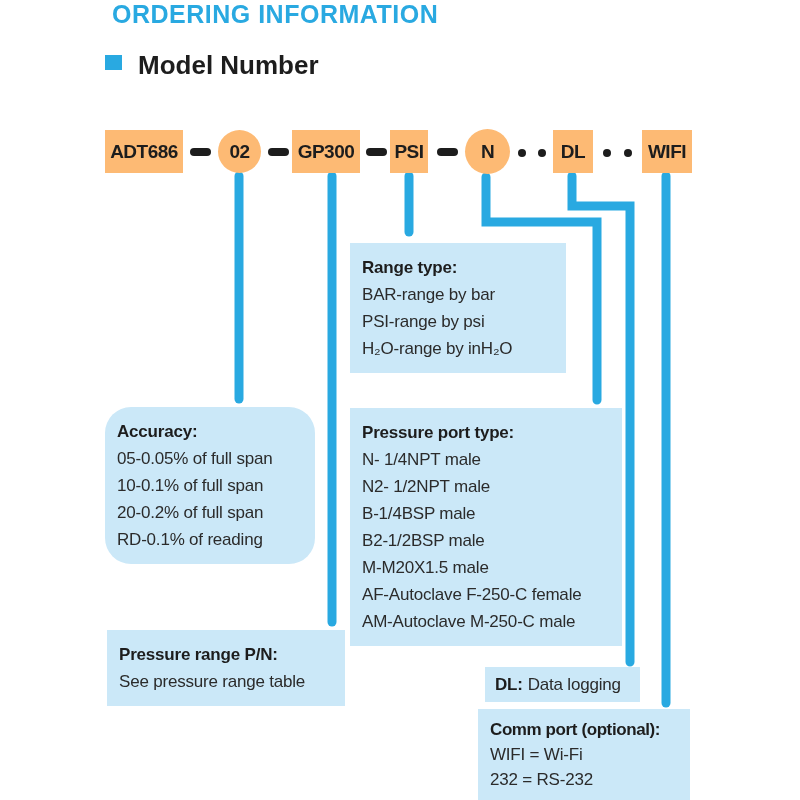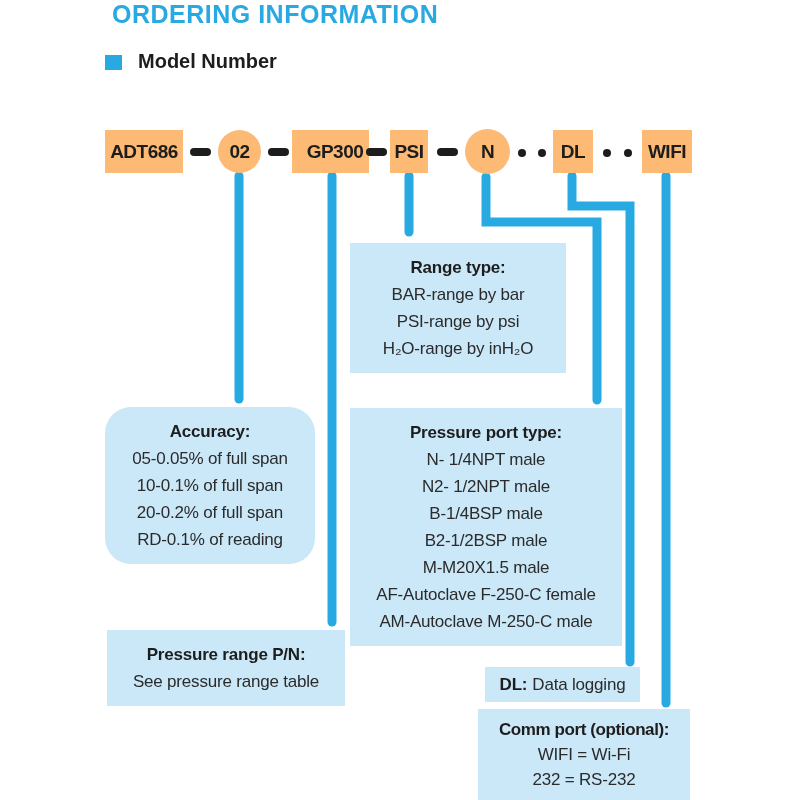--- a/index.html
+++ b/index.html
@@ -22,21 +22,21 @@
   }
   .section-bullet {
     position: absolute;
     left: 105px; top: 55px;
     width: 17px; height: 15px;
     background: #29a9e1;
   }
   .section-title {
     position: absolute;
     left: 138px; top: 50px;
-    font-size: 20px;
+    font-size: 26px;
     font-weight: bold;
     color: #1d1d1d;
   }
   
   .code-box {
     position: absolute;
     top: 130px;
     height: 43px;
     background: #fdba74;
     display: flex;
@@ -79,21 +79,20 @@
   
   .callout {
     position: absolute;
     background: #cbe8f8;
     padding: 11px 12px;
     font-size: 17px;
     line-height: 27px;
     color: #2b2b2b;
     letter-spacing: -0.2px;
     white-space: nowrap;
-    text-align: center;
   }
   .callout .c-title { font-weight: bold; color: #1d1d1d; }
   .callout-inline { line-height: 27px; padding: 4px 10px; }
   .callout-inline .c-title { margin-right: 5px; }
   .comm { line-height: 25px; padding: 8px 12px; }
 </style>
 </head>
 <body>
 
 <div class="canvas">
@@ -109,21 +108,21 @@
     <path d="M409 176 L409 232"></path>
     <path d="M486 177 L486 222 L597 222 L597 400"></path>
     <path d="M572 176 L572 206 L630 206 L630 662"></path>
     <path d="M666 176 L666 703"></path>
   </svg>
 
   <div class="code-box" style="left:105px; width:78px;">ADT686</div>
   <div class="dash-sep" style="left:190px;"></div>
   <div class="code-box code-circle" style="left:218px; width:43px;">02</div>
   <div class="dash-sep" style="left:268px;"></div>
-  <div class="code-box" style="left:292px; width:68px;padding-left:9px;">GP300</div>
+  <div class="code-box" style="left:292px; width:68px;">GP300</div>
   <div class="dash-sep" style="left:366px;"></div>
   <div class="code-box" style="left:390px; width:38px;">PSI</div>
   <div class="dash-sep" style="left:437px;"></div>
   <div class="code-box code-circle" style="left:465px; top:129px; width:45px; height:45px;">N</div>
   <div class="dot-sep" style="left:518px;"></div>
   <div class="dot-sep" style="left:538px;"></div>
   <div class="code-box" style="left:553px; width:40px;">DL</div>
   <div class="dot-sep" style="left:603px;"></div>
   <div class="dot-sep" style="left:624px;"></div>
   <div class="code-box" style="left:642px; width:50px;">WIFI</div>

